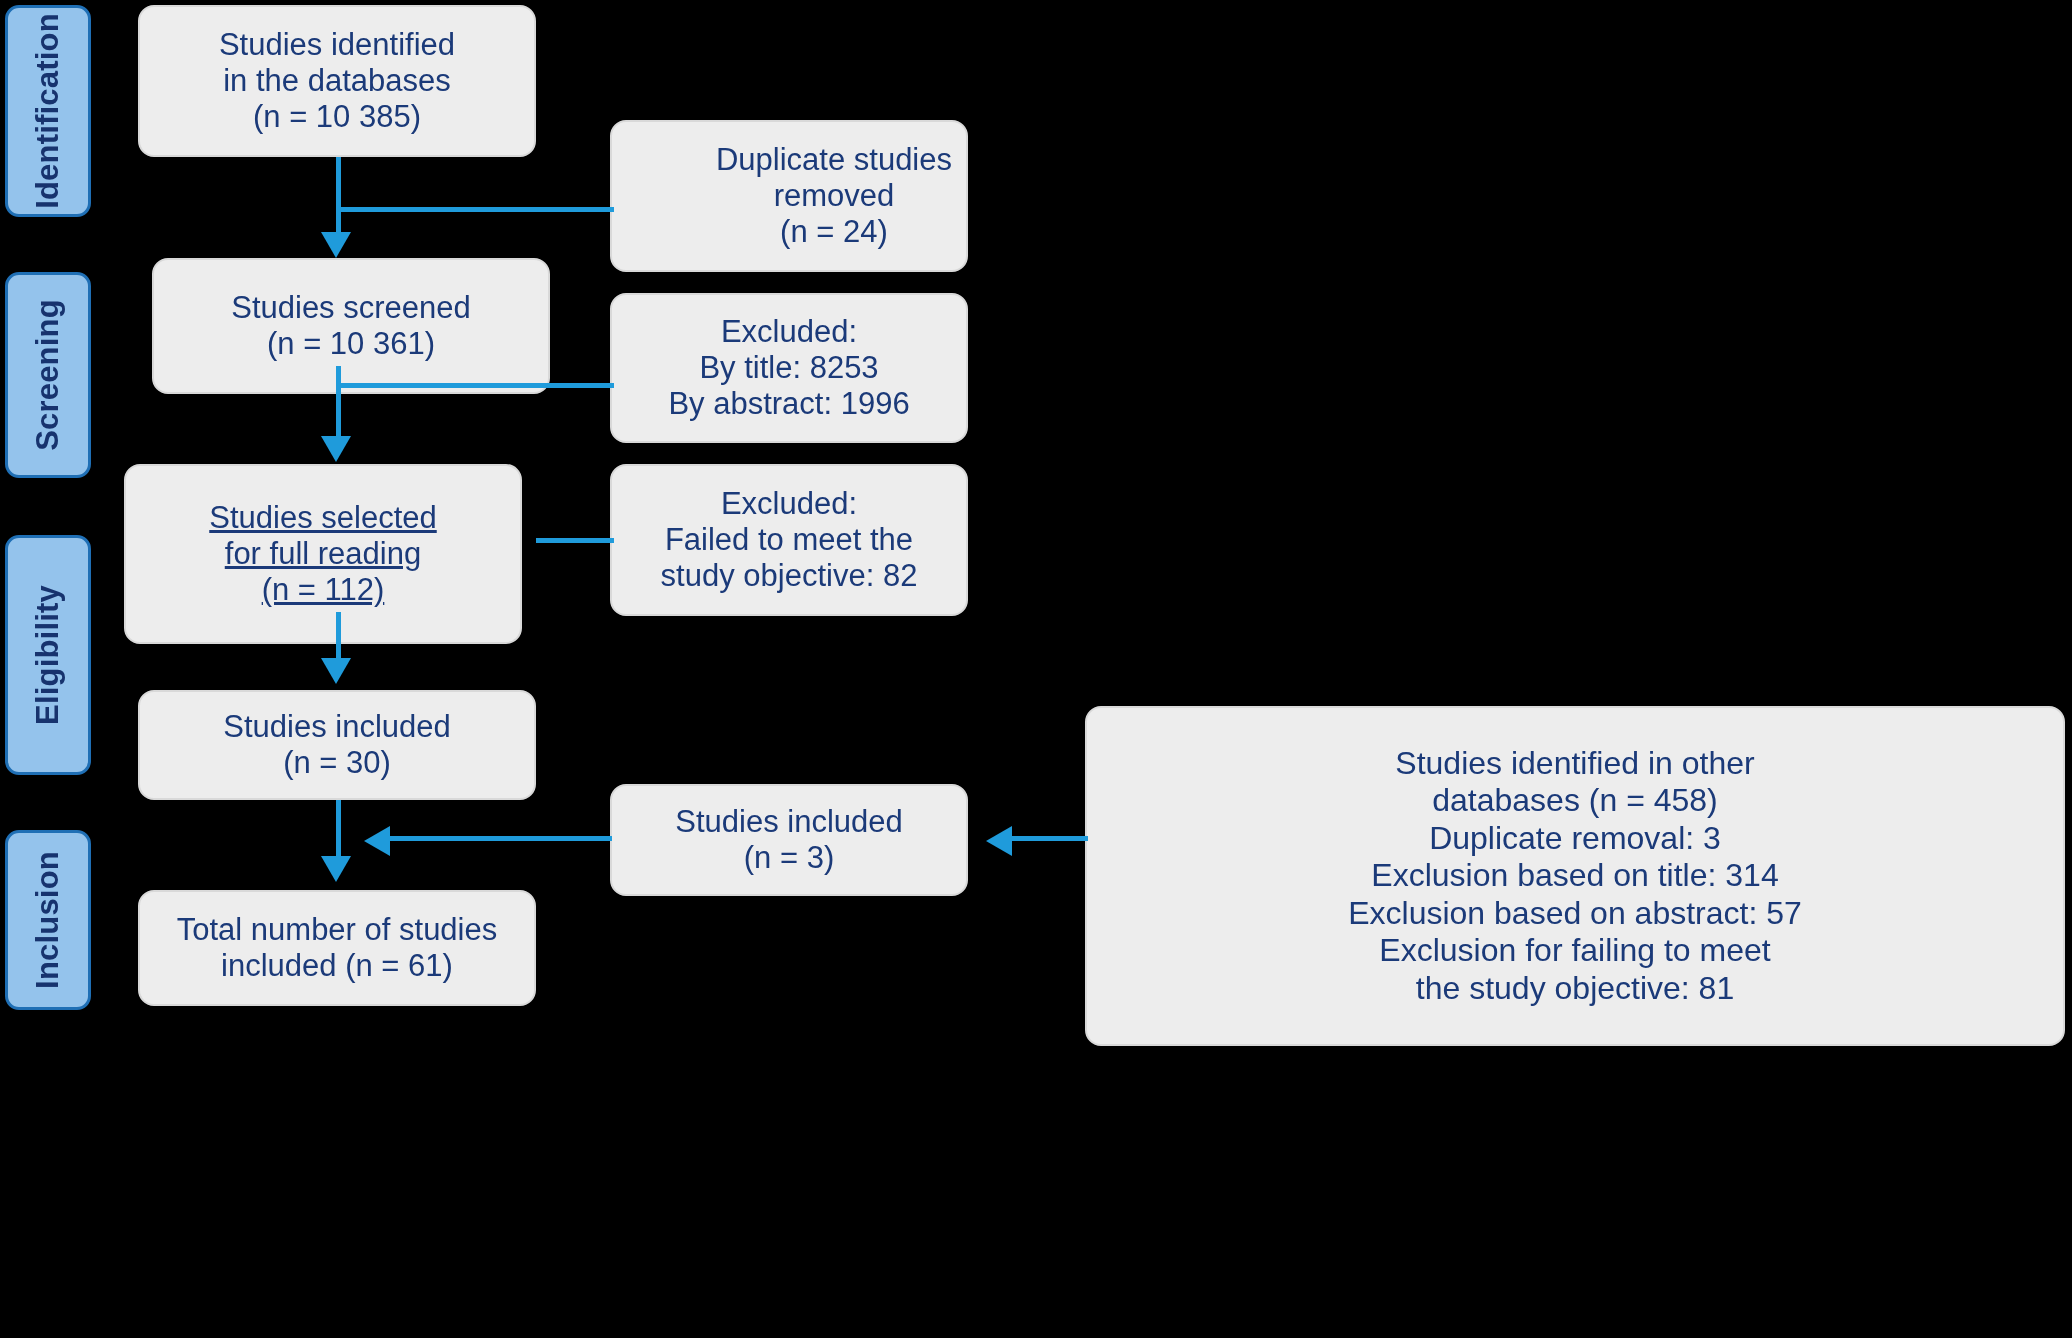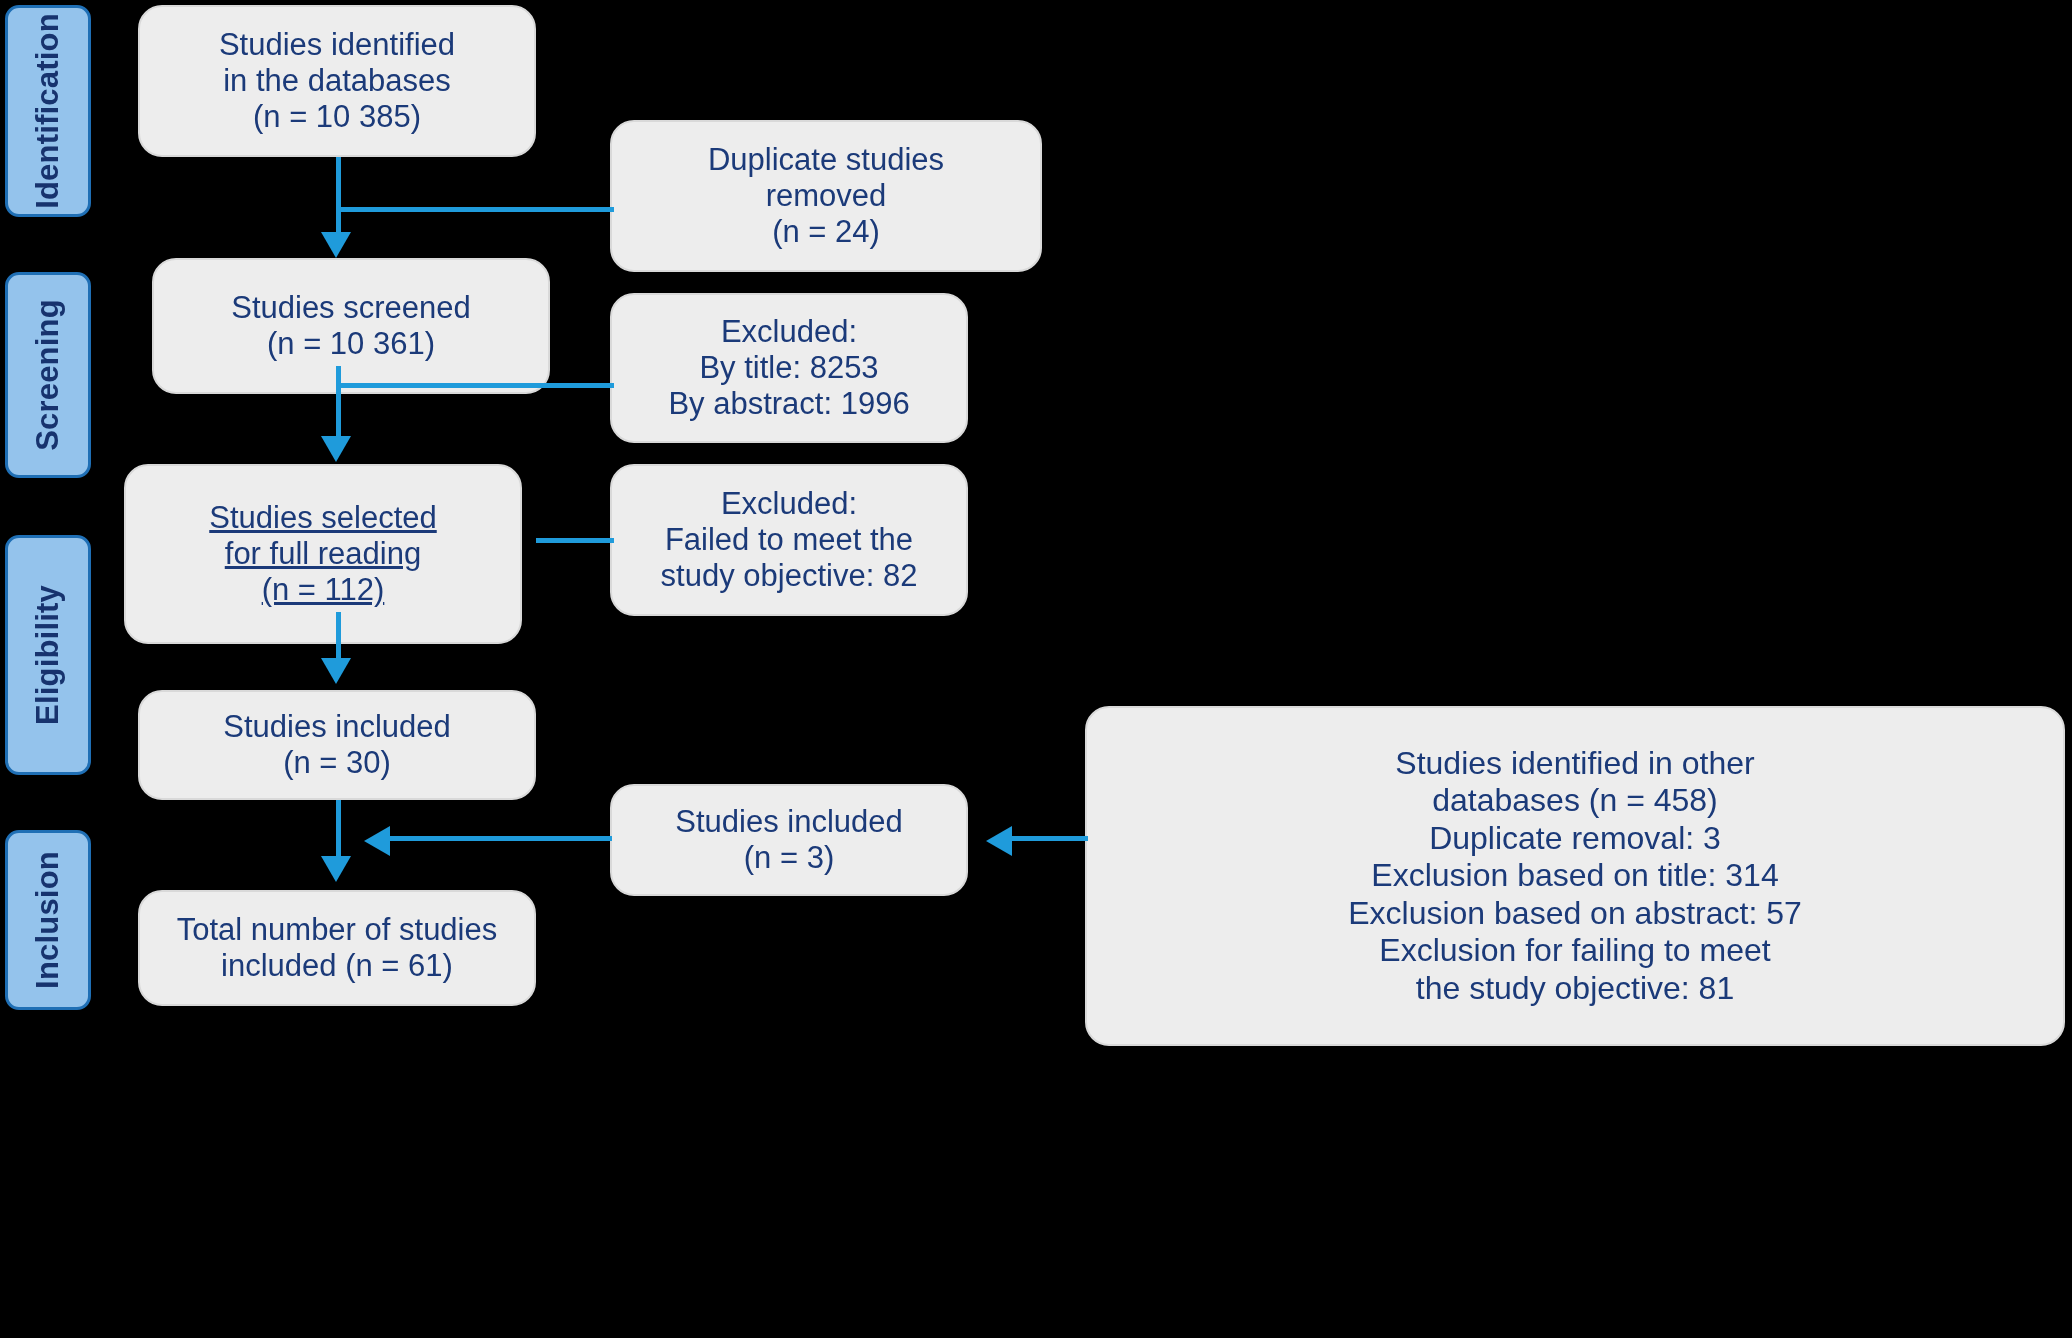--- a/index.html
+++ b/index.html
@@ -34,21 +34,21 @@
     font-weight: bold;
     font-size: 31px;
     letter-spacing: 0.2px;
   }
 
   
   .box {
     position: absolute;
     background: #EDEDED;
     border: 2px solid #D9D9D9;
-    border-radius: 24px;
+    border-radius: 16px;
     box-sizing: border-box;
     box-shadow: 4px 5px 5px rgba(0,0,0,0.30);
     display: flex;
     align-items: center;
     justify-content: center;
     text-align: center;
     color: #1B3A79;
     font-size: 31px;
     line-height: 1.17;
     padding: 6px 14px;
@@ -123,21 +123,21 @@
   <div class="box" style="left:138px; top:690px; width:398px; height:110px;">
     <span class="box-text">Studies included
 (n = 30)</span>
   </div>
 
   <div class="box" style="left:138px; top:890px; width:398px; height:116px;">
     <span class="box-text">Total number of studies
 included (n = 61)</span>
   </div>
 
-  <div class="box" style="left:610px; top:120px; width:432px; height:152px;">
+  <div class="box" style="left:610px; top:120px; width:358px; height:152px;justify-content:flex-end;">
     <span class="box-text">Duplicate studies
 removed
 (n = 24)</span>
   </div>
 
   <div class="box" style="left:610px; top:293px; width:358px; height:150px;">
     <span class="box-text">Excluded:
 By title: 8253
 By abstract: 1996</span>
   </div>

